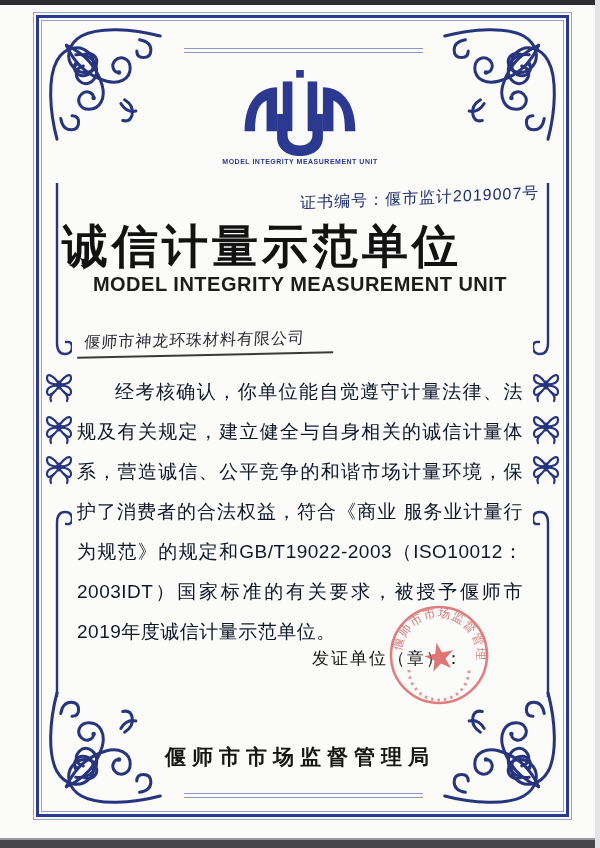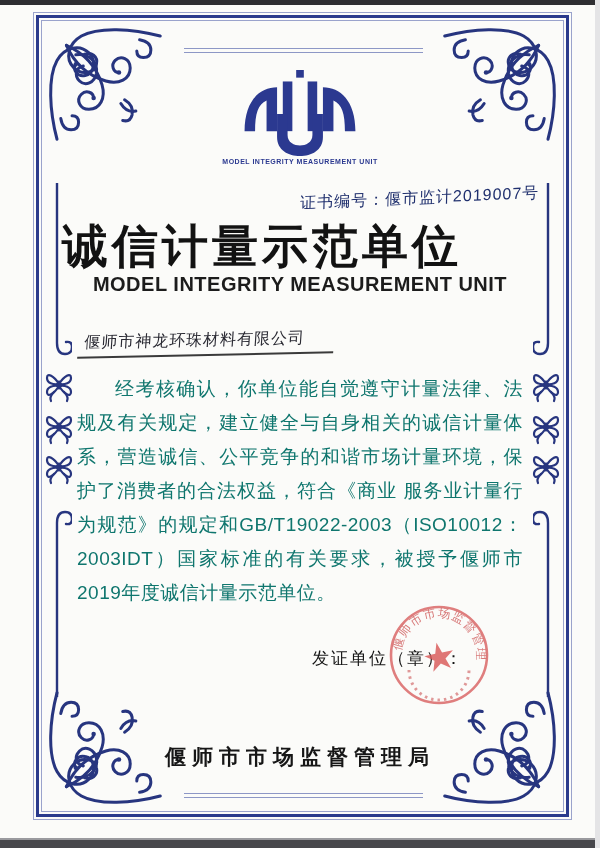--- a/index.html
+++ b/index.html
@@ -82,22 +82,22 @@
     position:absolute; left:78px; top:330px; width:256px;
     font-size:16px; color:#2a2a33; white-space:nowrap;
     border-bottom:2px solid #3a3a3a; padding:0 4px 3px 6px;
     transform:rotate(-1.2deg) skewX(-5deg);
     letter-spacing:1px;
   }
 
   
   .body-text{
     position:absolute; left:77px; top:372px; width:446px;
-    font-size:19px; line-height:34px; text-align:justify;
-    text-indent:2em; color:#0f766e; letter-spacing:0.5px;
+    font-size:19px; line-height:40px; text-align:justify;
+    text-indent:2em; color:#0f172a; letter-spacing:0.5px;
   }
 
   .issuer-label{
     position:absolute; left:312px; top:647px;
     font-size:17px; letter-spacing:2px; color:#141414;
   }
 
   
   .seal{
     position:absolute; left:388px; top:604px; width:102px; height:102px;

